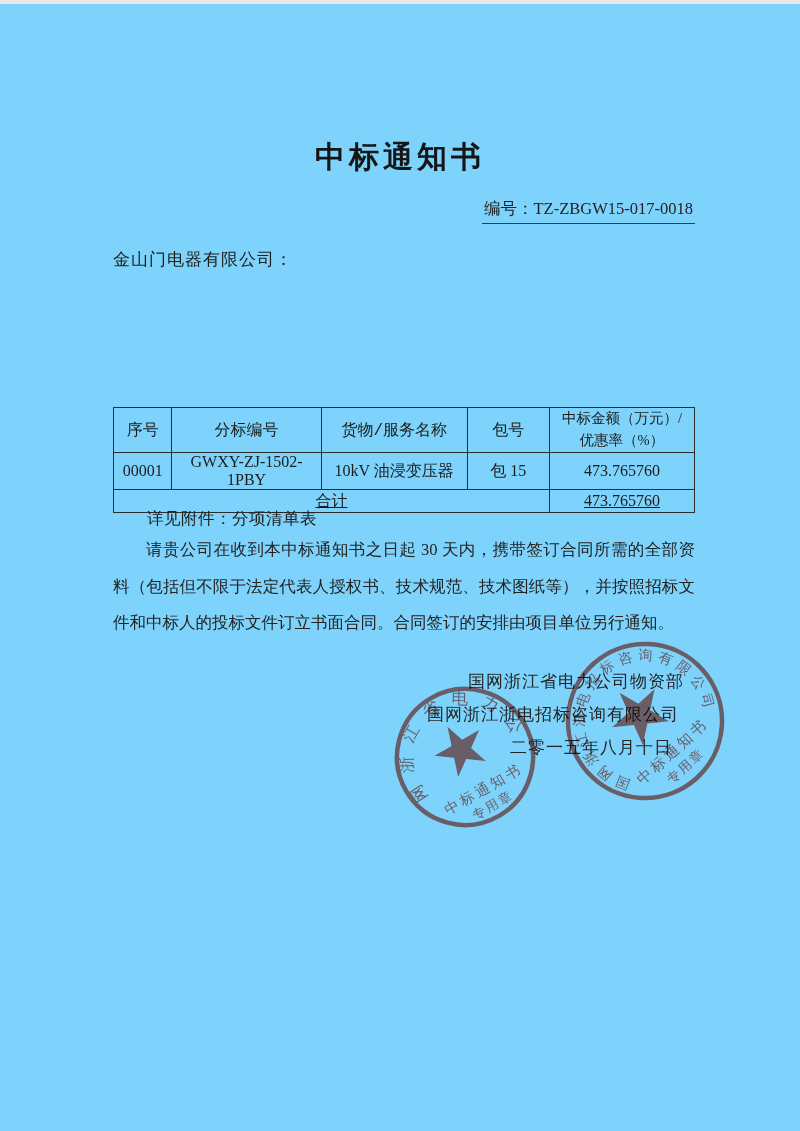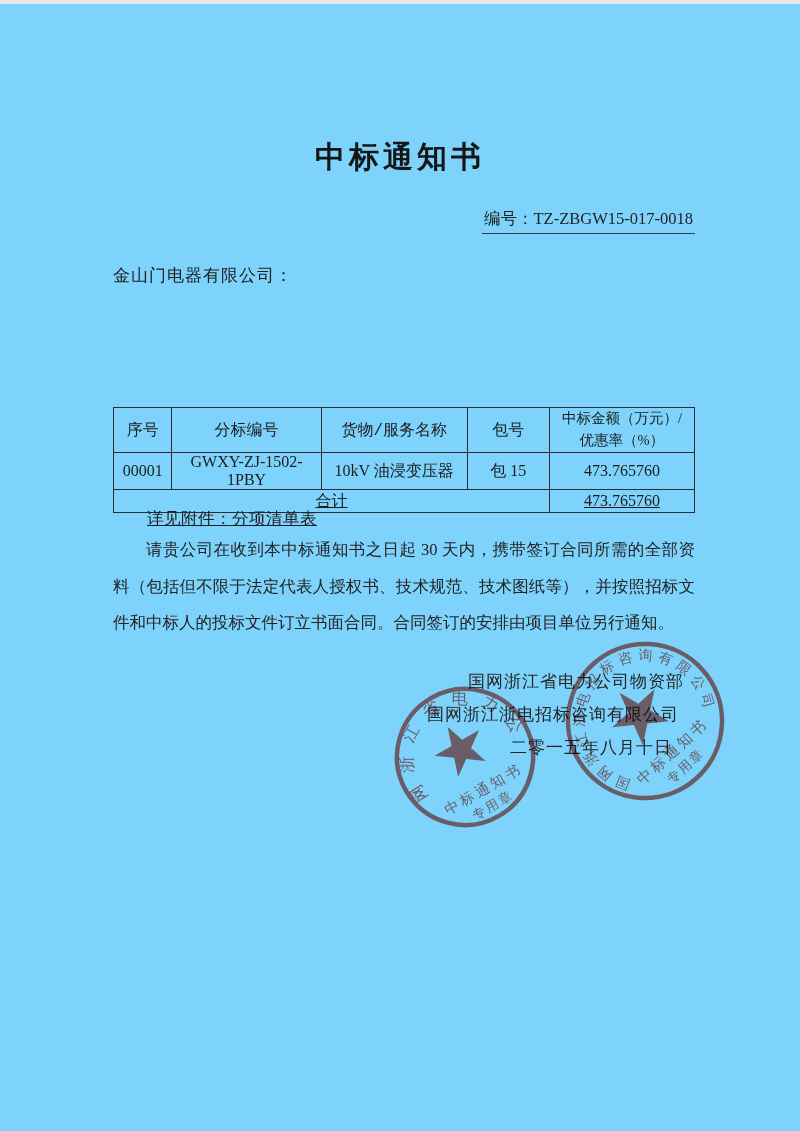--- a/index.html
+++ b/index.html
@@ -12,41 +12,41 @@
     font-family:"Liberation Serif","DejaVu Serif",serif;
     color:#1e1e1e;
   }
   .doc-title{
     position:absolute;top:133px;left:0;width:100%;
     text-align:center;
     font-size:30px;font-weight:600;letter-spacing:4px;
     color:#151515;
   }
   .doc-number{
-    position:absolute;top:204px;right:105px;
+    position:absolute;top:194px;right:105px;
     font-size:16.5px;
     border-bottom:1.2px solid #3a3a3a;
     padding:0 2px 3px 2px;
     color:#222;
   }
   .addressee{
-    position:absolute;top:260px;left:113px;
+    position:absolute;top:244px;left:113px;
     font-size:17px;letter-spacing:1px;
   }
   .para{
     position:absolute;left:113px;width:582px;
     font-size:16.5px;line-height:36px;
     text-indent:2em;
     text-align:justify;
     color:#232323;
   }
   .para-intro{top:312px;}
   .attachment-note{
     position:absolute;top:504px;left:147px;
-    font-size:16.5px;letter-spacing:.5px;text-decoration:underline;
+    font-size:16.5px;letter-spacing:.5px;
   }
   .para-instruction{top:528px;line-height:36.5px;}
   table.award{
     position:absolute;top:403px;left:113px;
     width:582px;
     border-collapse:collapse;
     table-layout:fixed;
     font-size:16px;
     color:#1c1c1c;
   }

